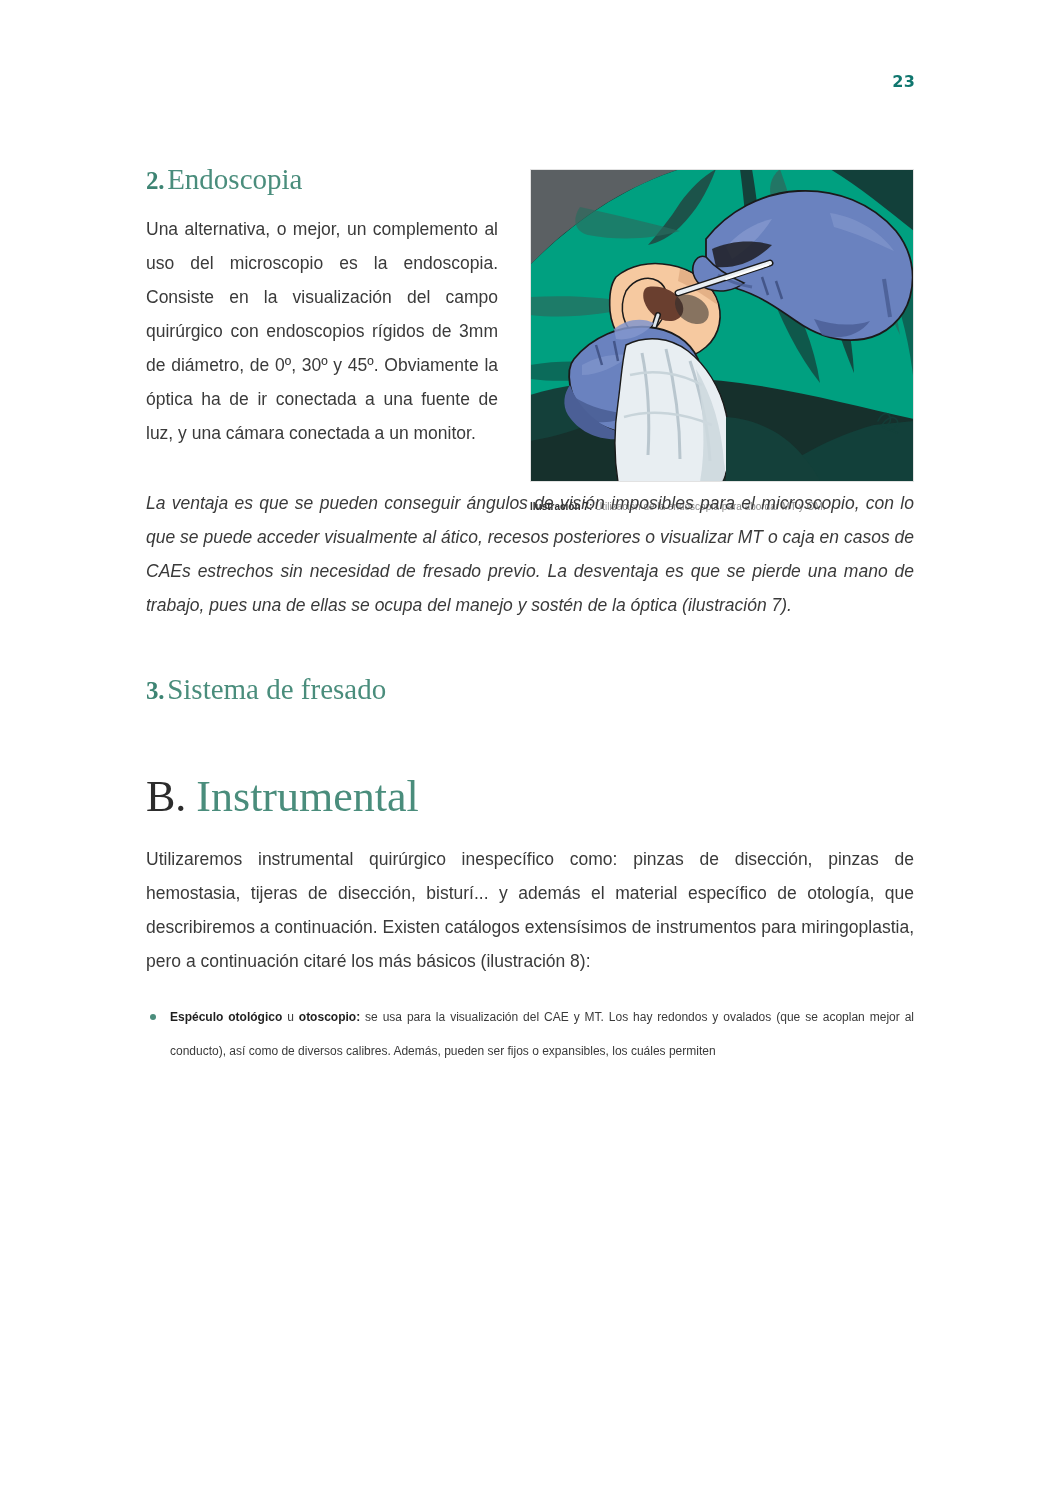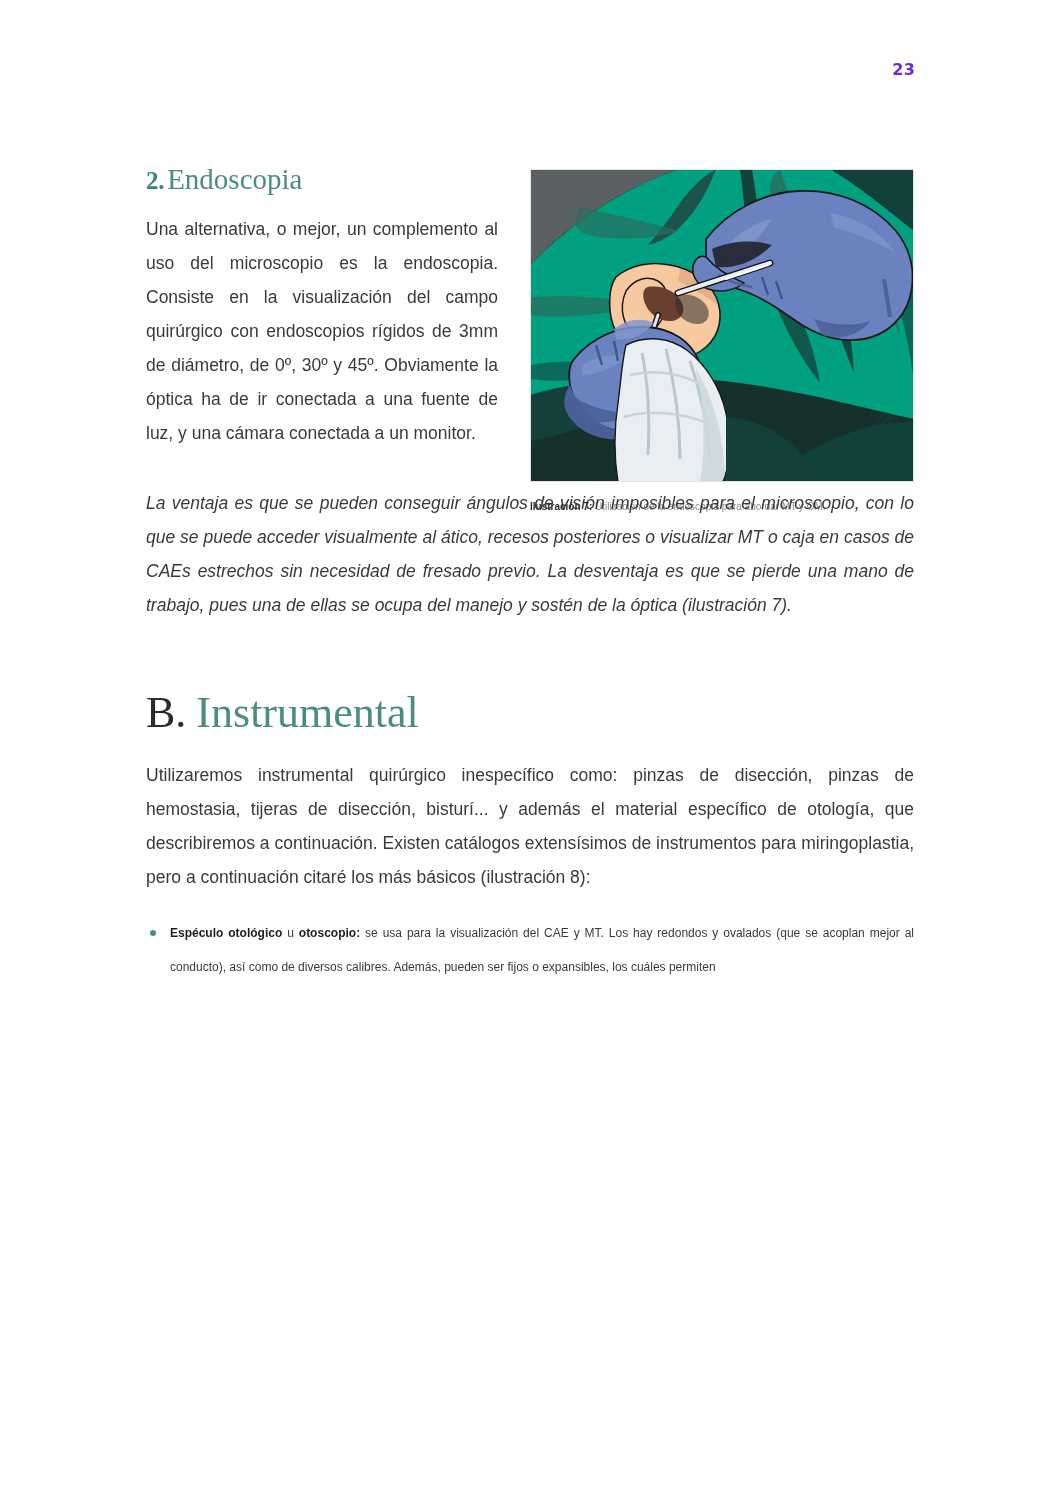--- a/index.html
+++ b/index.html
@@ -17,26 +17,26 @@
 
   .page {
     position: absolute;
     inset: 0;
     background: #ffffff;
   }
 
   
   .page-number {
     position: absolute;
-    top: 60px;
+    top: 72px;
     right: 135px;
     font-family: "DejaVu Sans", sans-serif;
     font-size: 16px;
     font-weight: bold;
-    color: #6d28d9;
+    color: #0f766e;
     letter-spacing: 0.2px;
   }
 
   
   .content {
     position: absolute;
     left: 146px;
     top: 164px;
     width: 768px;
   }
@@ -272,20 +272,23 @@
   <div class="content">
 
     <h2 class="sec-head">
       <span class="num">2.</span><span class="ttl">Endoscopia</span>
     </h2>
 
     <p class="body narrow">Una alternativa, o mejor, un complemento al uso del microscopio es la endoscopia. Consiste en la visualización del campo quirúrgico con endoscopios rígidos de 3mm de diámetro, de 0º, 30º y 45º. Obviamente la óptica ha de ir conectada a una fuente de luz, y una cámara conectada a un monitor.</p>
 
     <p class="body gap-top" style="margin-top:36px;">La ventaja es que se pueden conseguir ángulos de visión imposibles para el microscopio, con lo que se puede acceder visualmente al ático, recesos posteriores o visualizar MT o caja en casos de CAEs estrechos sin necesidad de fresado previo. La desventaja es que se pierde una mano de trabajo, pues una de ellas se ocupa del manejo y sostén de la óptica (ilustración 7).</p>
 
+    <h2 class="sec-head" style="margin-top:52px;">
+      <span class="num">3.</span><span class="ttl">Sistema de fresado</span>
+    </h2>
 
 
     <h1 class="big-head" style="margin-top:68px;">
       <span class="num">B.</span><span class="ttl">Instrumental</span>
     </h1>
 
     <p class="body">Utilizaremos instrumental quirúrgico inespecífico como: pinzas de disección, pinzas de hemostasia, tijeras de disección, bisturí... y además el material específico de otología, que describiremos a continuación. Existen catálogos extensísimos de instrumentos para miringoplastia, pero a continuación citaré los más básicos (ilustración 8):</p>
 
     <ul class="bullets">
       <li>

